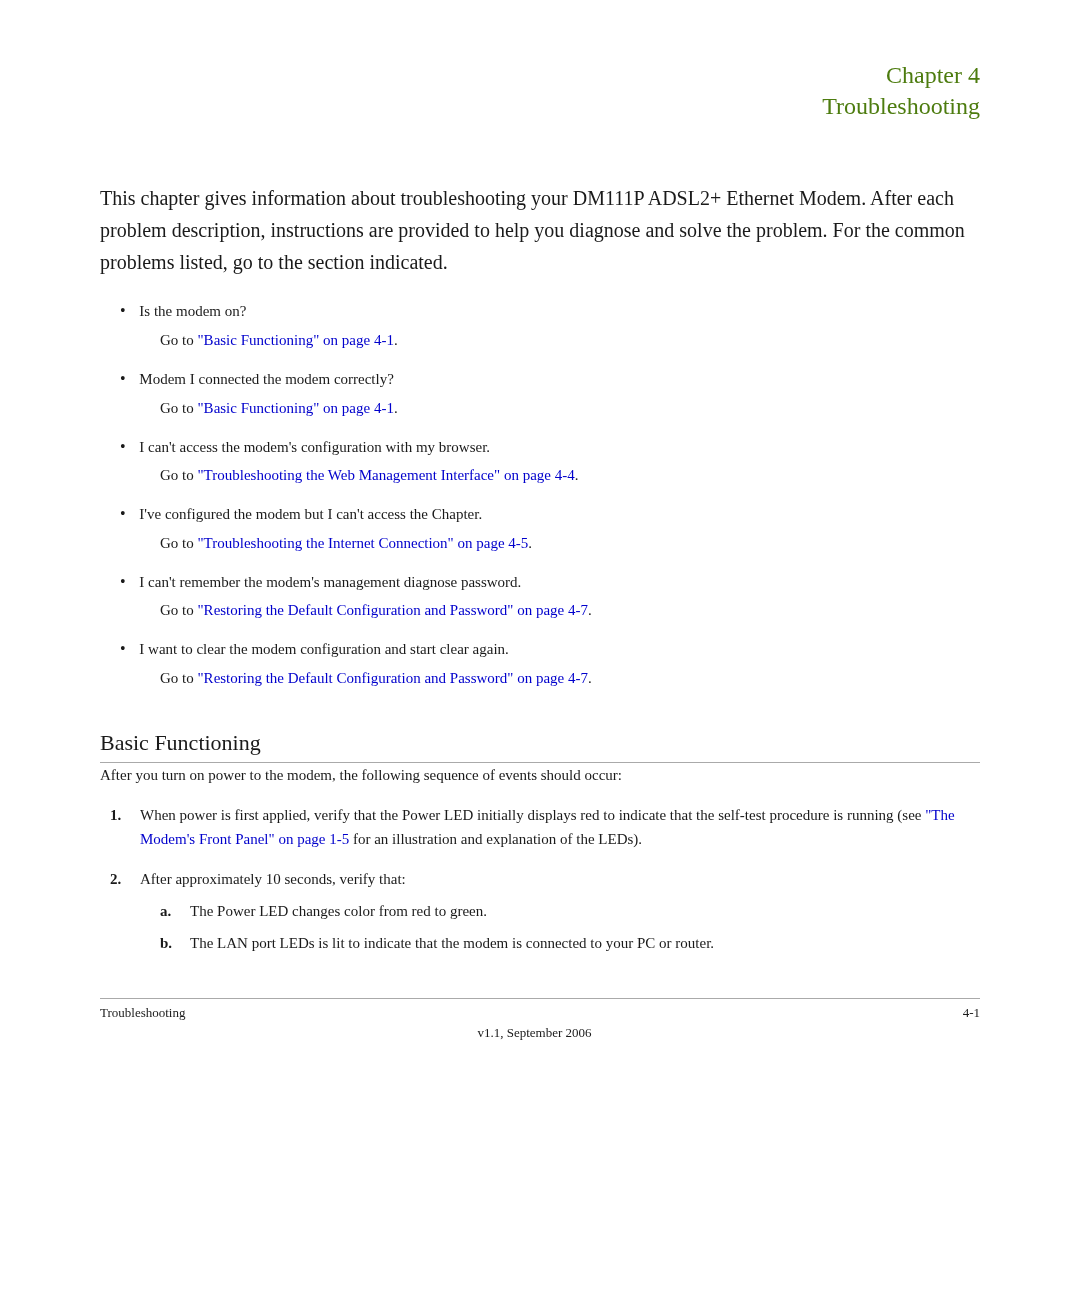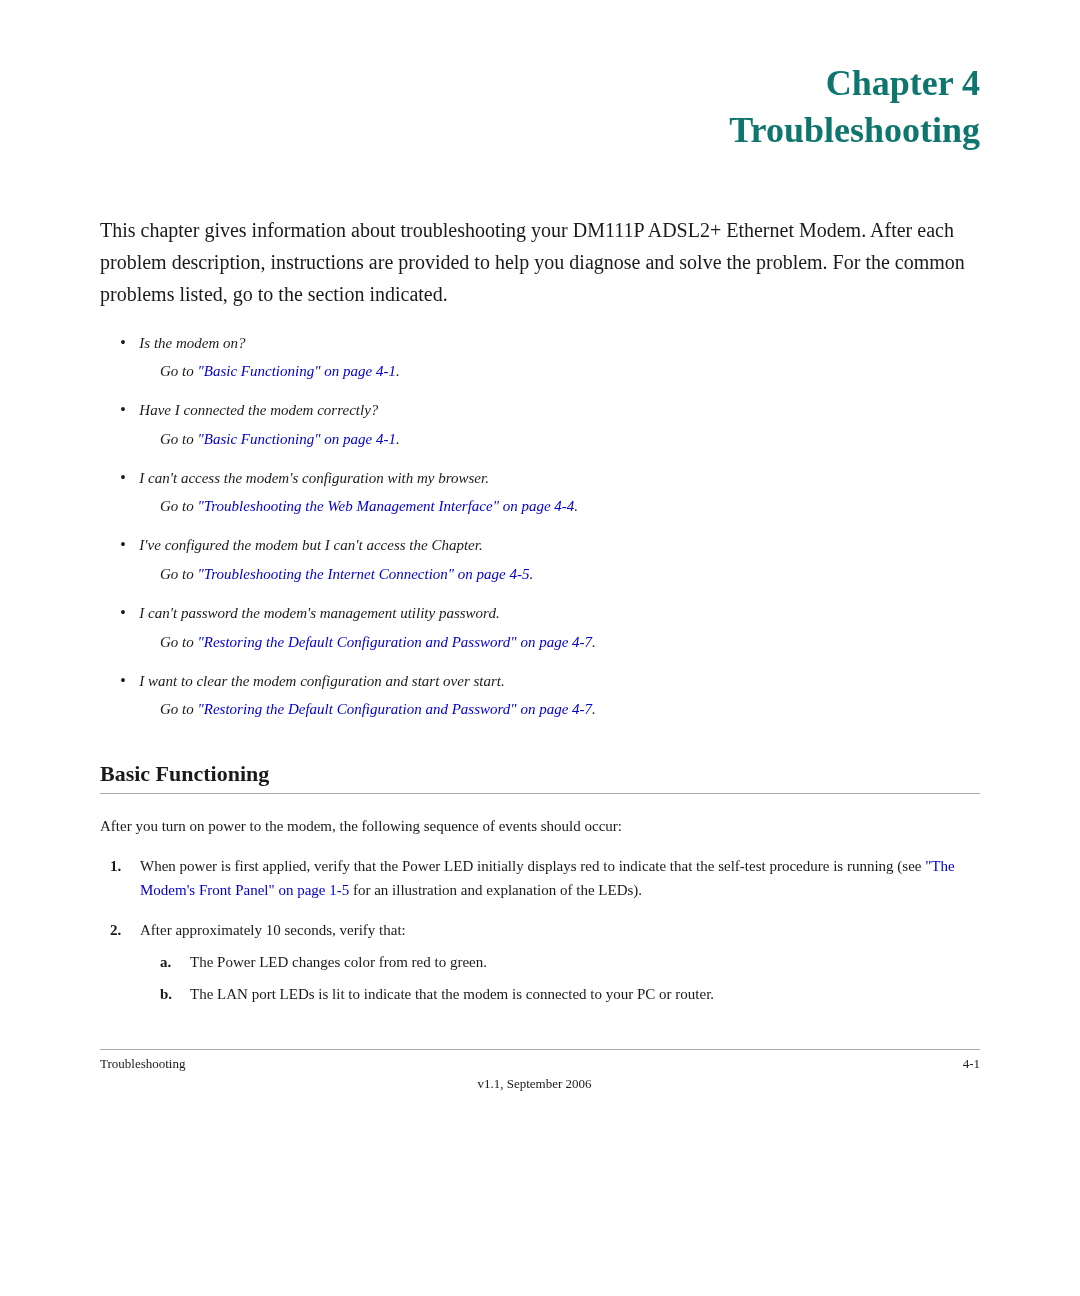--- a/index.html
+++ b/index.html
@@ -23,37 +23,36 @@
       max-width: 1080px;
       position: relative;
     }
 
     .chapter-heading {
       text-align: right;
       margin-bottom: 60px;
     }
 
     .chapter-title {
-      font-size: 36px;
-      font-weight: bold;
-      color: #0f766e;
+      font-size: 24px;
+      font-weight: normal;
+      color: #4d7c0f;
       line-height: 1.3;
     }
 
     .intro-paragraph {
       margin-bottom: 20px;
       line-height: 1.6;
       font-size: 20px;
     }
 
     .bullet-list {
       list-style: none;
       margin-left: 20px;
       margin-bottom: 12px;
-      font-style: italic;
     }
 
     .bullet-list > li {
       margin-bottom: 14px;
       line-height: 1.6;
     }
 
     .bullet-list > li::before {
       content: "•";
       margin-right: 10px;
@@ -66,26 +65,25 @@
       line-height: 1.6;
     }
 
     a, .link {
       color: #0000cc;
       text-decoration: none;
     }
 
     .section-heading {
       font-size: 22px;
-      font-weight: bold;
+      font-weight: normal;
       color: #1a1a1a;
       border-bottom: 1px solid #aaa;
       padding-bottom: 6px;
       margin-top: 40px;
-      margin-bottom: 20px;
     }
 
     .section-paragraph {
       margin-bottom: 16px;
       line-height: 1.6;
       font-size: 15px;
     }
 
     .numbered-list {
       list-style: none;
@@ -152,45 +150,45 @@
   <p class="intro-paragraph">This chapter gives information about troubleshooting your DM111P ADSL2+ Ethernet Modem. After each problem description, instructions are provided to help you diagnose and solve the problem. For the common problems listed, go to the section indicated.</p>
 
   <ul class="bullet-list">
     <li>
       <span>Is the modem on?</span>
       <div class="sub-indent">
         Go to <a href="#basic-functioning">"Basic Functioning" on page 4-1</a>.
       </div>
     </li>
     <li>
-      <span>Have I connected the modem correctly?</span>
+      <span>Modem I connected the modem correctly?</span>
       <div class="sub-indent">
         Go to <a href="#basic-functioning">"Basic Functioning" on page 4-1</a>.
       </div>
     </li>
     <li>
       <span>I can't access the modem's configuration with my browser.</span>
       <div class="sub-indent">
         Go to <a href="#web-mgmt">"Troubleshooting the Web Management Interface" on page 4-4</a>.
       </div>
     </li>
     <li>
       <span>I've configured the modem but I can't access the Chapter.</span>
       <div class="sub-indent">
         Go to <a href="#internet-conn">"Troubleshooting the Internet Connection" on page 4-5</a>.
       </div>
     </li>
     <li>
-      <span>I can't password the modem's management utility password.</span>
+      <span>I can't remember the modem's management diagnose password.</span>
       <div class="sub-indent">
         Go to <a href="#restore-default">"Restoring the Default Configuration and Password" on page 4-7</a>.
       </div>
     </li>
     <li>
-      <span>I want to clear the modem configuration and start over start.</span>
+      <span>I want to clear the modem configuration and start clear again.</span>
       <div class="sub-indent">
         Go to <a href="#restore-default">"Restoring the Default Configuration and Password" on page 4-7</a>.
       </div>
     </li>
   </ul>
 
   <h2 class="section-heading" id="basic-functioning">Basic Functioning</h2>
 
   <p class="section-paragraph">After you turn on power to the modem, the following sequence of events should occur:</p>
 

